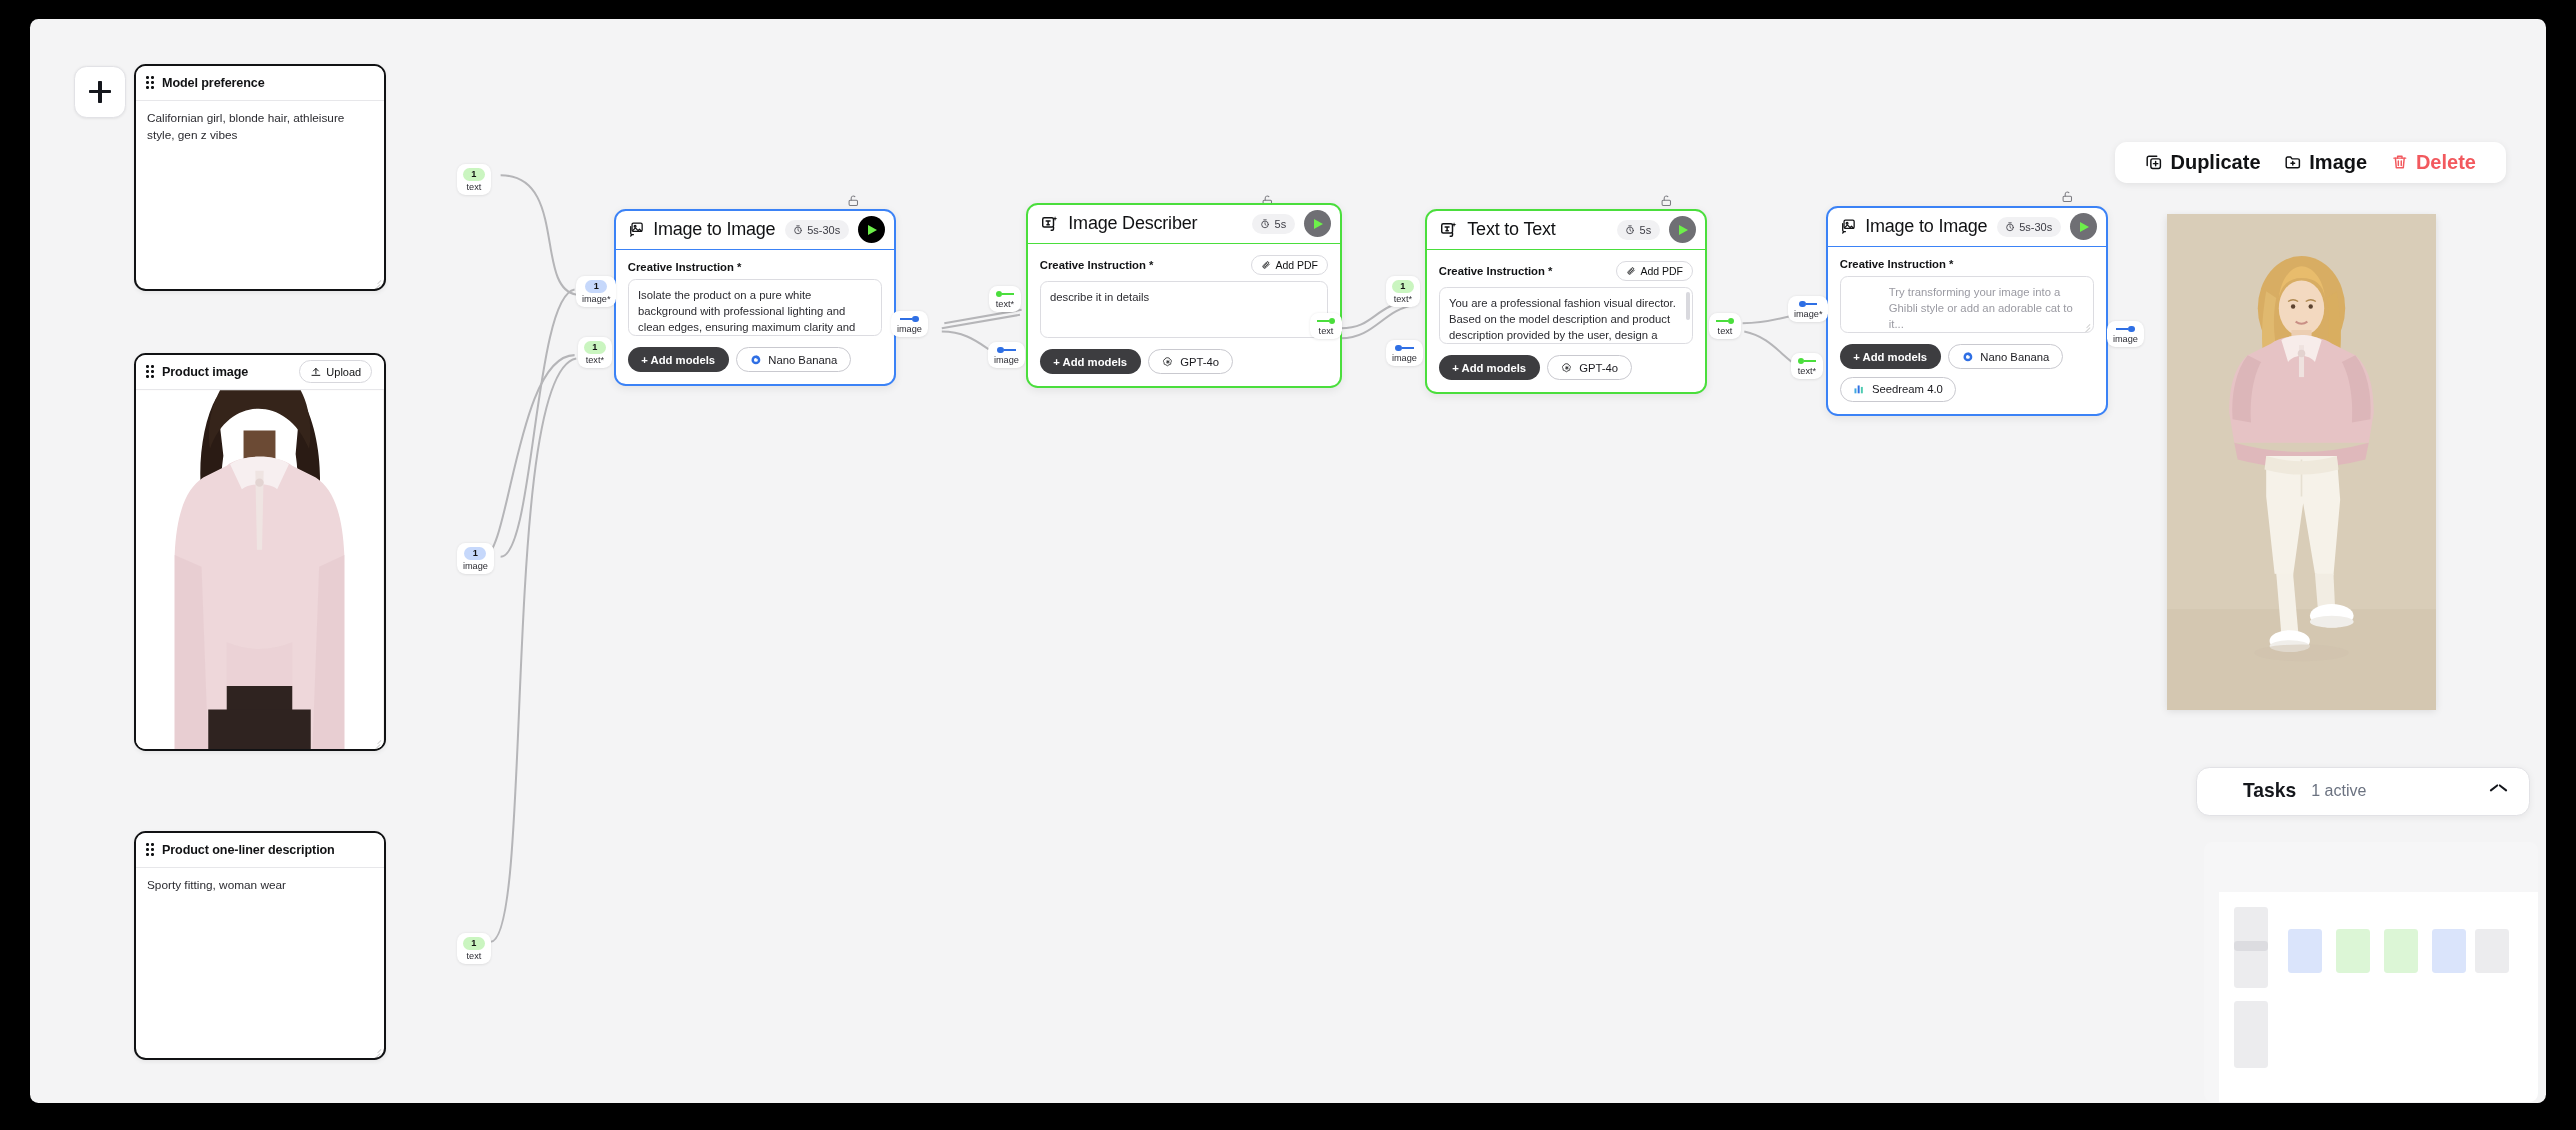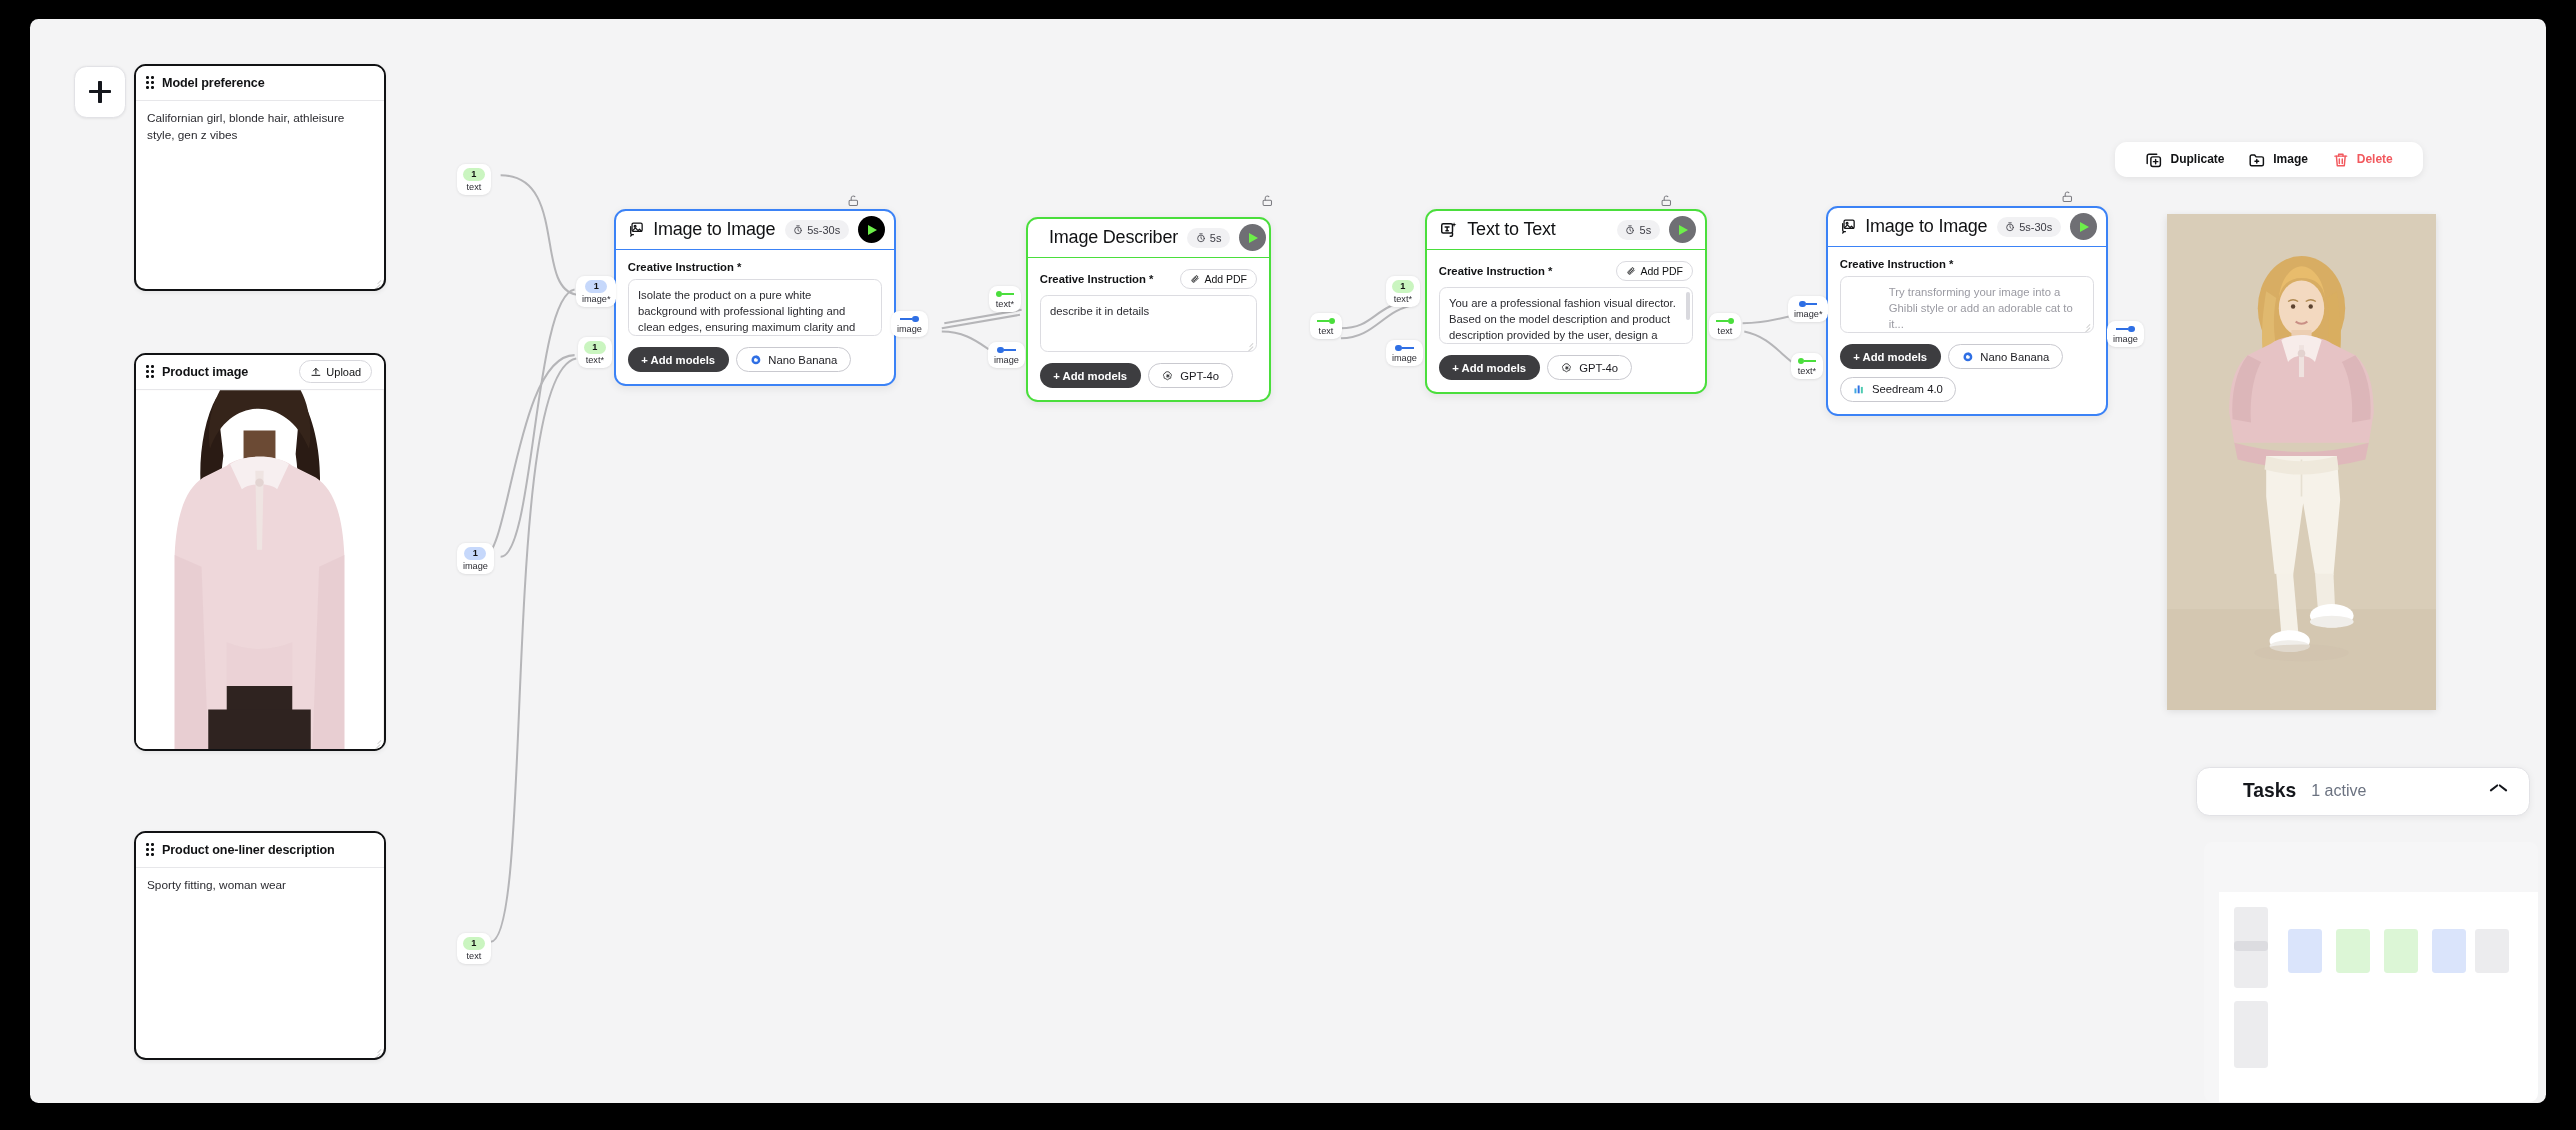--- a/index.html
+++ b/index.html
@@ -202,21 +202,21 @@
   .actionbar {
     position: absolute;
     display: flex; align-items: center; gap: 0;
     background: #fff; border-radius: 11.8px;
     padding: 9.2px 18.5px;
     box-shadow: 0 1.7px 7.6px rgba(0,0,0,.08);
   }
   .act {
     display: inline-flex; align-items: center; gap: 7.6px;
     padding: 0 11.8px;
-    font-size: 12px; font-weight: 700; color: #111214; white-space: nowrap;
+    font-size: 20px; font-weight: 700; color: #111214; white-space: nowrap;
   }
   .act.danger { color: #f2595e; }
 
   
   .preview {
     position: absolute;
     background: #fff;
     box-shadow: 0 1.7px 7.6px rgba(0,0,0,.1);
     overflow: hidden;
   }
@@ -435,21 +435,21 @@
           <span class="bar"></span>
           <span class="dot"></span>
         </span>
       <span class="lbl">image</span>
     </div>
 
     <svg class="lockicon" style="left:1231px; top:175px;" viewBox="0 0 24 24" fill="none" stroke="#55555c" stroke-width="2" stroke-linecap="round" stroke-linejoin="round">
       <rect x="4" y="11" width="16" height="10" rx="2"></rect>
         <path d="M8 11V7a4 4 0 0 1 7-2.6"></path>
     </svg>
-    <div class="node green" style="left:996px; top:198px; width:245px;">
+    <div class="node green" style="left:996px; top:184px; width:316px;">
       <div class="node-head">
         <svg width="19.3" height="18.5" viewBox="0 0 24 24" fill="none" stroke="#111214" stroke-width="1.9" stroke-linecap="round" stroke-linejoin="round">
           <rect x="3" y="5" width="14" height="12" rx="2"></rect>
           <path d="M7.5 9h5M10 9v5M8.5 14h3"></path>
           <path d="M19 3l.8 2.2L22 6l-2.2.8L19 9l-.8-2.2L16 6l2.2-.8z" fill="#111214" stroke="none"></path>
           <path d="M17 17v2.5a1.5 1.5 0 0 1-1.5 1.5H14"></path>
         </svg>
         <span class="node-name">Image Describer</span>
         <span class="time-chip">
           <svg width="10" height="10" viewBox="0 0 24 24" fill="none" stroke="#3c3c44" stroke-width="2" stroke-linecap="round">

